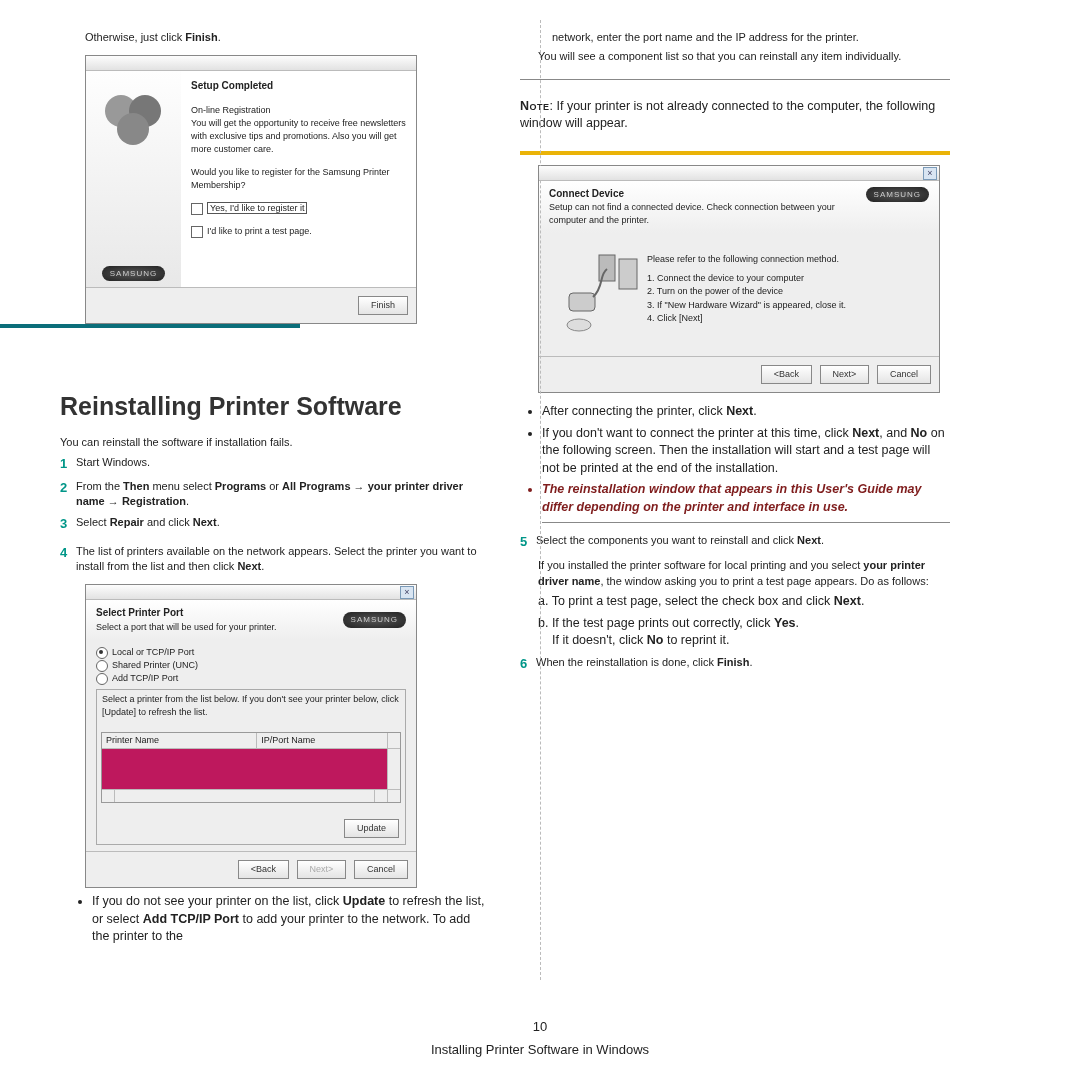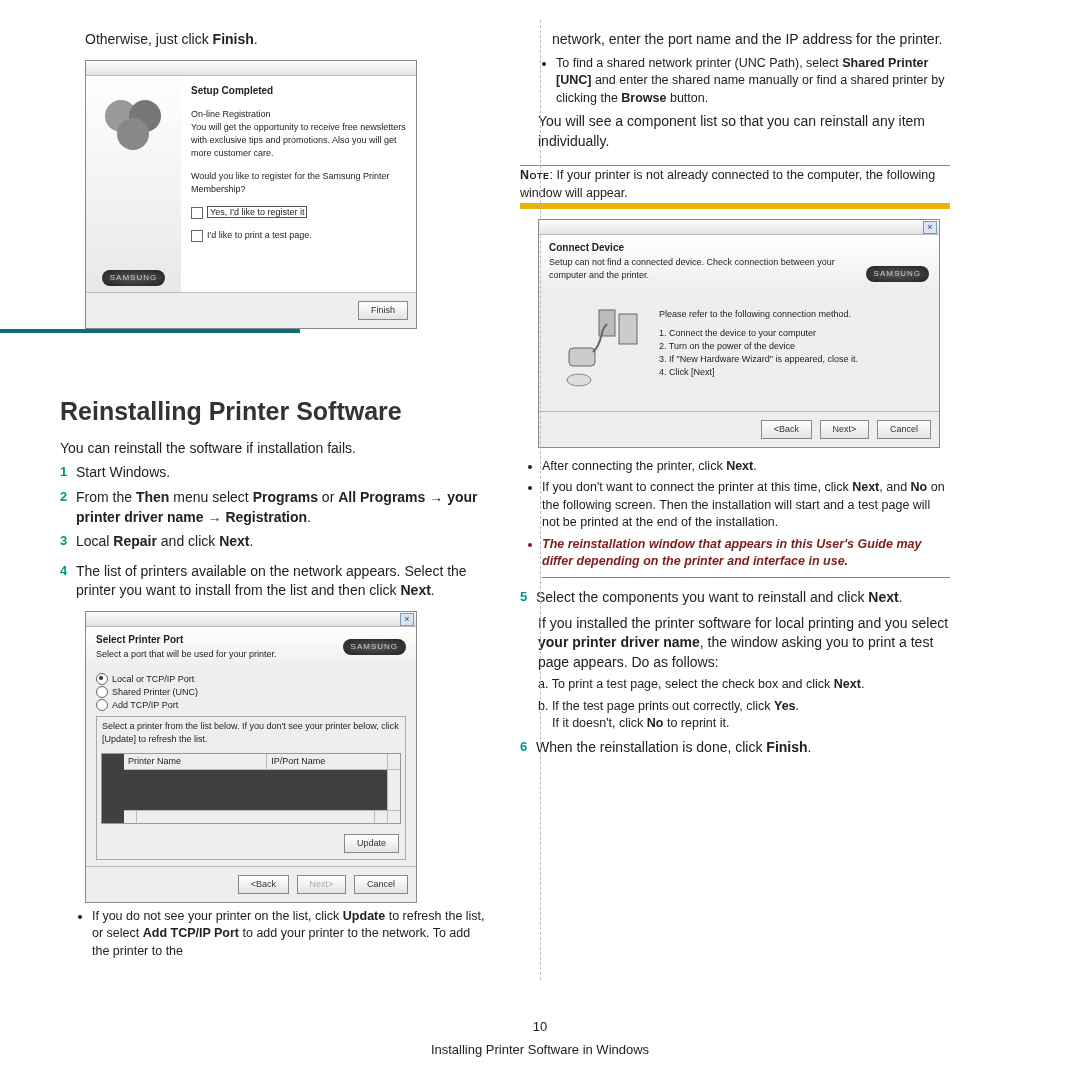--- a/index.html
+++ b/index.html
@@ -53,37 +53,37 @@
     position: relative;
   }
   .section-rule {
     border-top: 4px solid #0b6e7a;
     width: 300px;
     margin-left: -60px;
     margin-bottom: 0;
   }
   .note-box {
     border-top: 1px solid #888;
-    border-bottom: 6px solid #eab308;
-    padding: 1px 0;
+    border-bottom: 4px solid #eab308;
+    padding: 18px 0;
     margin: 10px 0;
     font-size: 12.5px;
     line-height: 1.4;
   }
   .small-caps { font-variant: small-caps; font-weight: bold; letter-spacing: 0.5px;}
   .list-num {
     color: #009688;
     font-weight: bold;
     display: inline-block;
     width: 16px;
     vertical-align: top;
   }
   .list-row { display: flex; margin: 5px 0; }
   .list-row .txt { flex: 1; }
-  .txt { font-size: 14px; line-height: 1.4; }
+  .txt { font-size: 11px; line-height: 1.4; }
   ul.bullets { list-style: disc; padding-left: 22px; margin: 5px 0; }
   ul.bullets li { font-size: 12.5px; margin: 4px 0; line-height: 1.4; }
   .italic-green { color: #7f1d1d; font-style: italic; font-weight: bold; font-size: 12.5px; }
   .btn {
     display: inline-block;
     border: 1px solid #888;
     background: linear-gradient(#fff,#e4e4e4);
     font-size: 9px;
     padding: 2px 12px;
     margin: 2px;
@@ -170,21 +170,21 @@
       </div>
     <div class="list-row">
         <span class="list-num">2</span>
         <div class="txt">
       <span>From the </span><b>Then</b><span> menu select </span><b>Programs</b><span> or </span><b>All Programs</b><span> → </span><b>your printer driver name</b><span> → </span><b>Registration</b><span>.</span>
     </div>
       </div>
     <div class="list-row">
         <span class="list-num">3</span>
         <div class="txt">
-      <span>Local </span><b>Repair</b><span> and click </span><b>Next</b><span>.</span>
+      <span>Select </span><b>Repair</b><span> and click </span><b>Next</b><span>.</span>
     </div>
       </div>
     <div class="list-row" style="margin-top:10px;">
         <span class="list-num">4</span>
         <div class="txt">
       <span>The list of printers available on the network appears. Select the printer you want to install from the list and then click </span><b>Next</b><span>.</span>
     </div>
       </div>
 
     <div class="screenshot" style="margin-top:10px;">
@@ -197,21 +197,21 @@
           <div class="tiny">Select a port that will be used for your printer.</div>
         </div>
         <span class="samsung-badge">SAMSUNG</span>
       </div>
       <div style="background:#eee;padding:6px 10px;">
         <div class="tiny"><span class="radio sel"></span><span>Local or TCP/IP Port</span></div>
         <div class="tiny"><span class="radio"></span><span>Shared Printer (UNC)</span></div>
         <div class="tiny"><span class="radio"></span><span>Add TCP/IP Port</span></div>
         <div style="border:1px solid #aaa;margin-top:4px;background:#eee;">
           <div class="tiny" style="padding:3px 5px;background:#eee;">Select a printer from the list below. If you don't see your printer below, click [Update] to refresh the list.</div>
-          <div style="background:#404040;border:1px solid #999;margin:4px 4px;padding-left:22px;">
+          <div style="background:#be185d;border:1px solid #999;margin:10px 4px;">
             <div style="display:flex;background:#eee;border-bottom:1px solid #bbb;">
               <div class="tiny" style="flex:1.2;padding:1px 4px;border-right:1px solid #bbb;">Printer Name</div>
               <div class="tiny" style="flex:1;padding:1px 4px;">IP/Port Name</div>
               <div style="width:12px;background:#eee;border-left:1px solid #bbb;"></div>
             </div>
             <div style="height:40px;position:relative;">
               <div style="position:absolute;right:0;top:0;bottom:0;width:12px;background:#eee;border-left:1px solid #bbb;"></div>
             </div>
             <div style="display:flex;background:#eee;border-top:1px solid #bbb;height:12px;">
               <div style="width:12px;border-right:1px solid #bbb;"></div>
@@ -232,43 +232,38 @@
 
     <ul class="bullets" style="margin-left:10px;">
       <li>
         <span>If you do not see your printer on the list, click </span><b>Update</b><span> to refresh the list, or select </span><b>Add TCP/IP Port</b><span> to add your printer to the network. To add the printer to the</span>
       </li>
     </ul>
   </div>
 
   <div class="col">
     <div class="txt" style="margin-left:32px;margin-bottom:4px;">network, enter the port name and the IP address for the printer.</div>
-    <ul class="bullets" style="margin-left:14px;">
-      <li>
-        <span>To find a shared network printer (UNC Path), select </span><b>Shared Printer [UNC]</b><span> and enter the shared name manually or find a shared printer by clicking the </span><b>Browse</b><span> button.</span>
-      </li>
-    </ul>
     <div class="txt" style="margin-left:18px;">You will see a component list so that you can reinstall any item individually.</div>
 
     <div class="note-box" style="margin-top:14px;">
       <span class="small-caps">Note</span><span>: If your printer is not already connected to the computer, the following window will appear.</span>
     </div>
 
     <div class="screenshot" style="margin-left:18px;width:400px;">
       <div class="bar">
           <span class="x">×</span>
         </div>
-      <div style="background:linear-gradient(#fff,#eee);padding:6px 10px;display:flex;justify-content:space-between;align-items:flex-end;">
+      <div style="background:linear-gradient(#fff,#eee);padding:6px 10px;display:flex;justify-content:space-between;align-items:flex-start;">
         <div style="flex:1;padding-right:8px;">
           <div class="tiny" style="font-weight:bold;font-size:10px;">Connect Device</div>
           <div class="tiny">Setup can not find a connected device. Check connection between your computer and the printer.</div>
         </div>
         <span class="samsung-badge">SAMSUNG</span>
       </div>
-      <div style="background:#eee;padding:14px 10px;display:flex;gap:15px;">
+      <div style="background:#eee;padding:14px 10px;display:flex;gap:3px;">
         <svg width="95" height="95" viewBox="0 0 95 95">
           <rect x="50" y="8" width="16" height="26" fill="#bbb" stroke="#666"></rect>
           <rect x="70" y="12" width="18" height="30" fill="#ccc" stroke="#666"></rect>
           <rect x="20" y="46" width="26" height="18" rx="4" fill="#ccc" stroke="#666"></rect>
           <path d="M44 50 C 55 40, 50 28, 58 22" stroke="#666" fill="none" stroke-width="2"></path>
           <ellipse cx="30" cy="78" rx="12" ry="6" fill="#ddd" stroke="#888"></ellipse>
         </svg>
         <div style="flex:1;padding-top:6px;">
           <div class="tiny" style="margin-bottom:6px;">Please refer to the following connection method.</div>
           <div class="tiny">1. Connect the device to your computer</div>

